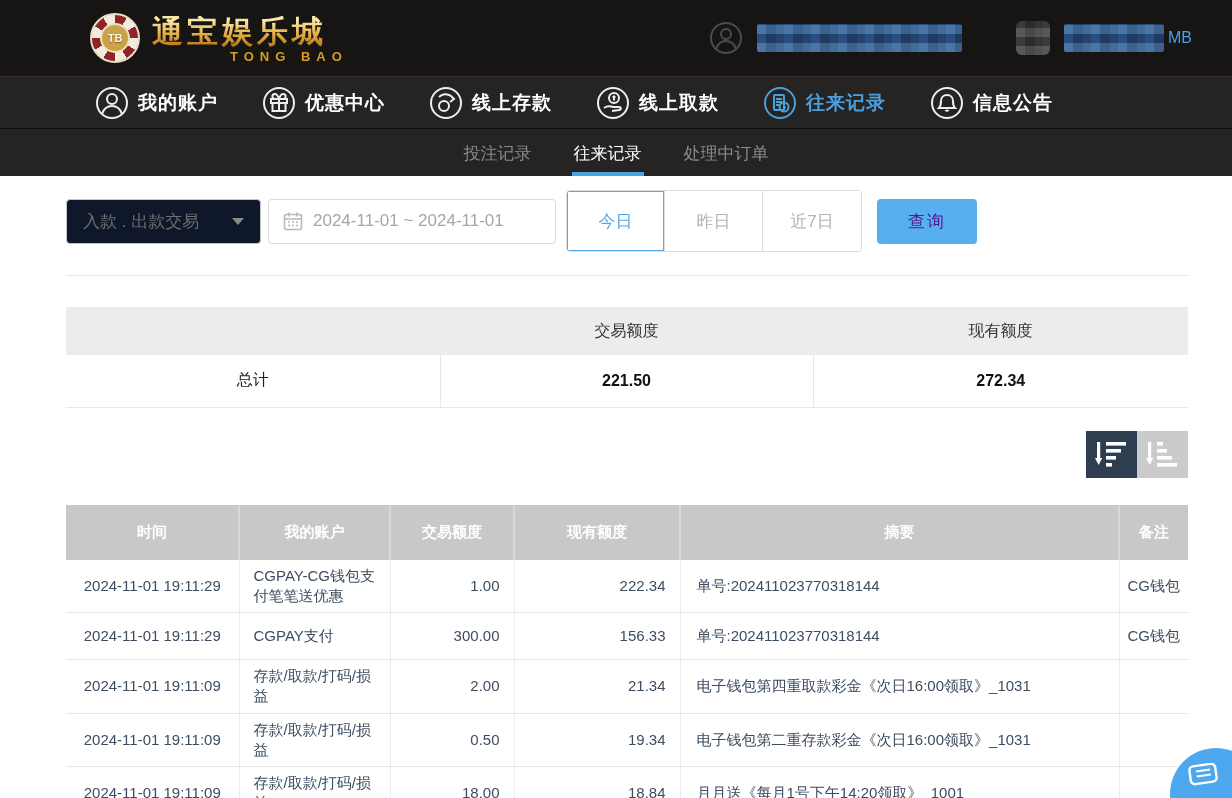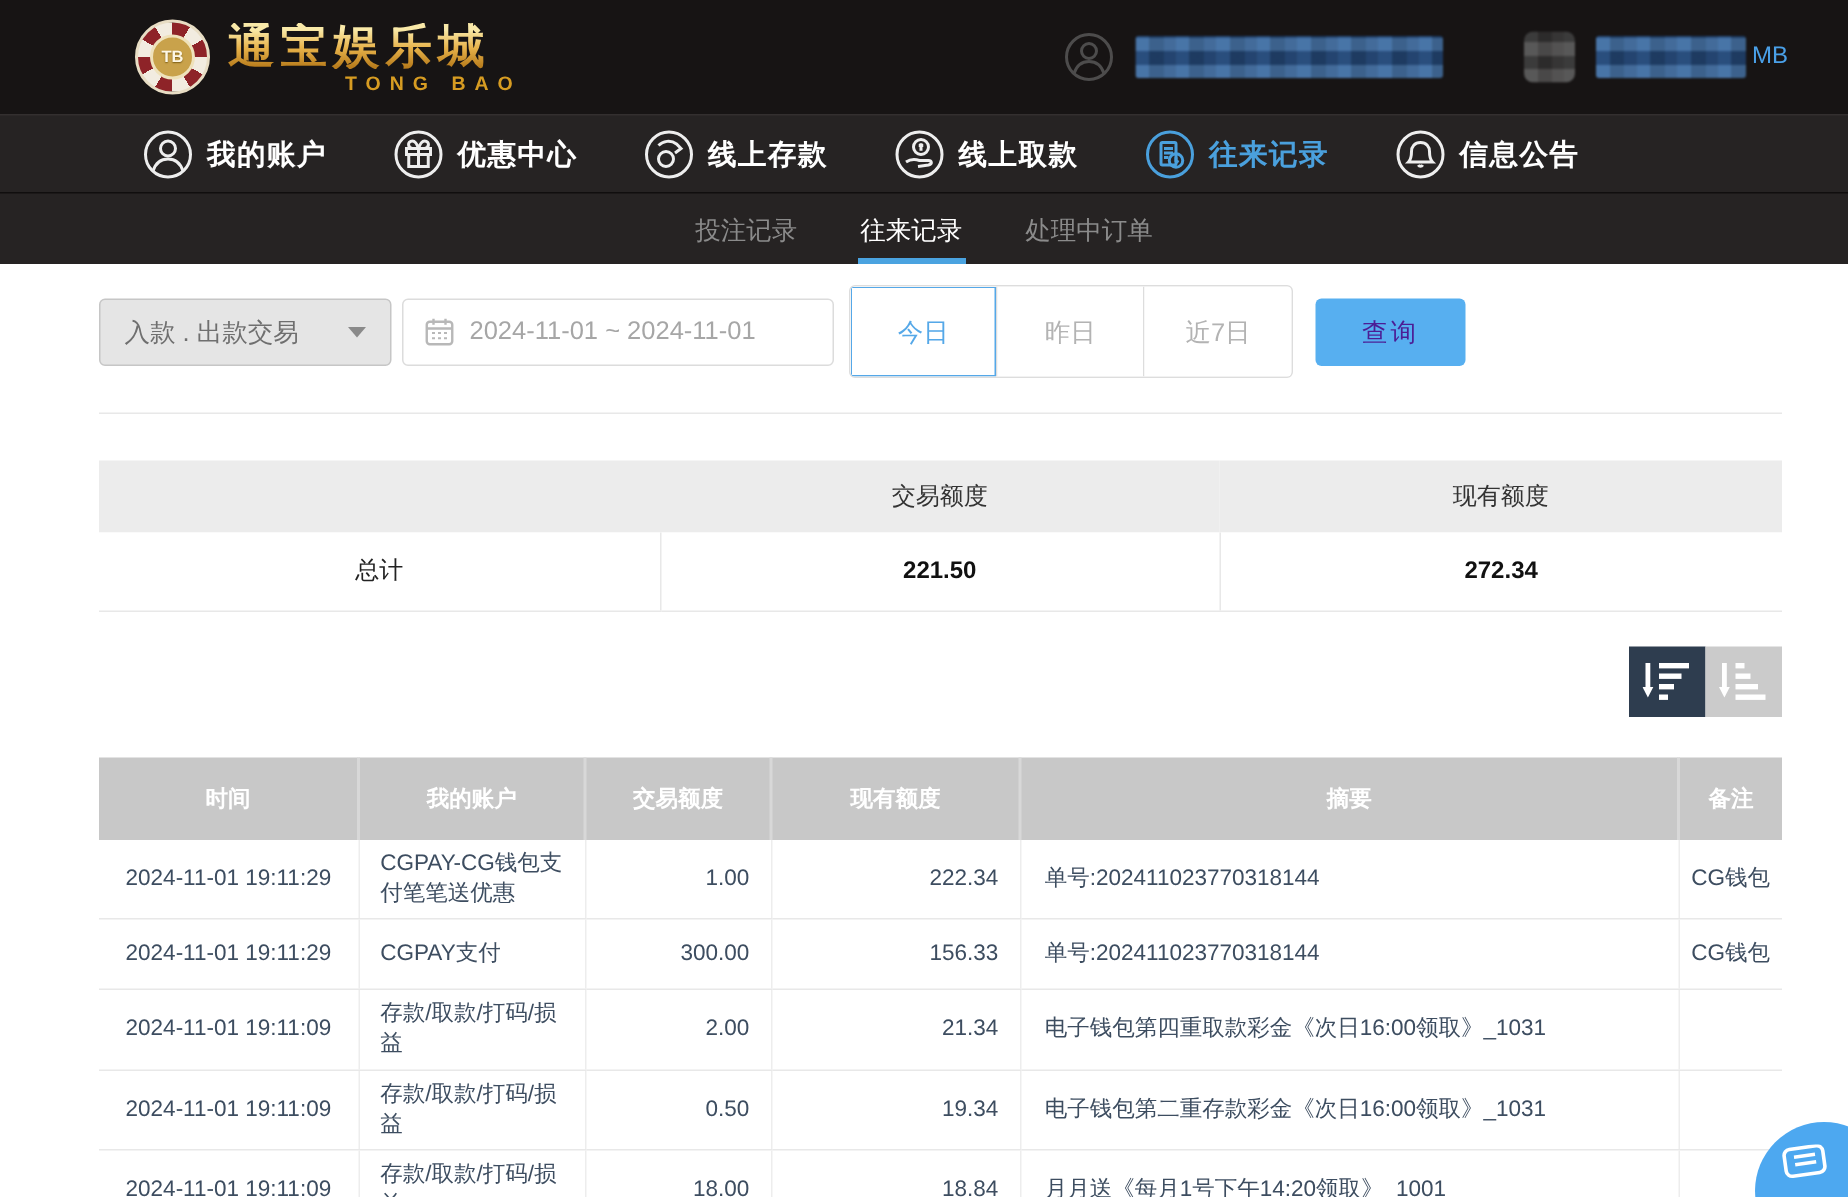--- a/index.html
+++ b/index.html
@@ -2,21 +2,21 @@
 <html><head>
 <meta charset="utf-8">
 <style>
   * { margin:0; padding:0; box-sizing:border-box; }
   html,body { width:1232px; height:798px; overflow:hidden;
     font-family:"Liberation Sans","DejaVu Sans",sans-serif; background:#fff; }
 
   
   .topbar { height:76px; background:#171414; display:flex; align-items:center;
     justify-content:space-between; padding:0 40px 0 90px; }
-  .logo { display:flex; align-items:center; gap:12px; }
+  .logo { display:flex; align-items:flex-end; gap:12px; }
   .chip { width:50px; height:50px; border-radius:50%;
     background:repeating-conic-gradient(#8e2328 0 30deg,#f2ece0 30deg 60deg);
     display:flex; align-items:center; justify-content:center;
     border:2px solid #e8ddc4; }
   .chip-core { width:30px; height:30px; border-radius:50%; background:#c9a24b;
     border:2px solid #efe2bb; color:#fdf7e6; font-size:11px; font-weight:bold;
     display:flex; align-items:center; justify-content:center; text-shadow:0 1px 1px #7a5c14; }
   .logo-txt { display:flex; flex-direction:column; line-height:1; }
   .logo-cn { font-size:31px; font-weight:bold; letter-spacing:4px;
     background:linear-gradient(180deg,#f9e9a8 15%,#e7b24a 55%,#b97d1d 95%);
@@ -52,21 +52,21 @@
   .tab { font-size:17px; color:#8b8b8b; display:flex; align-items:flex-start;
     padding-top:13px; position:relative; cursor:pointer; }
   .tab.active { color:#fff; }
   .tab.active::after { content:""; position:absolute; left:-2px; right:-2px; bottom:0;
     height:4px; background:#4aa3e0; }
 
   
   .filters { margin:14px 44px 0 66px; display:flex; align-items:center; }
   .select { width:195px; height:45px; border:1px solid #c6c6c6; border-radius:4px;
     display:flex; align-items:center; justify-content:space-between;
-    padding:2px 16px; color:#6f6f6f; font-size:17px; background:#e5e5e5; cursor:pointer; }
+    padding:2px 16px; color:#6f6f6f; font-size:17px; background:#0f172a; cursor:pointer; }
   .caret { width:0; height:0; border-left:6px solid transparent;
     border-right:6px solid transparent; border-top:7px solid #8a8a8a; }
   .datebox { width:288px; height:45px; border:1px solid #dcdcdc; border-radius:4px;
     margin-left:7px; display:flex; align-items:center; gap:10px; padding:0 14px;
     color:#a6a6a6; font-size:17px; cursor:pointer; }
   .cal-ic { width:20px; height:20px; }
   .btn-group { display:flex; margin-left:10px; border:1px solid #ddd; border-radius:4px;
     overflow:hidden; height:62px; }
   .qbtn { width:98px; border:none; background:#fff; color:#b3b3b3; font-size:17px;
     border-right:1px solid #ddd; cursor:pointer;

